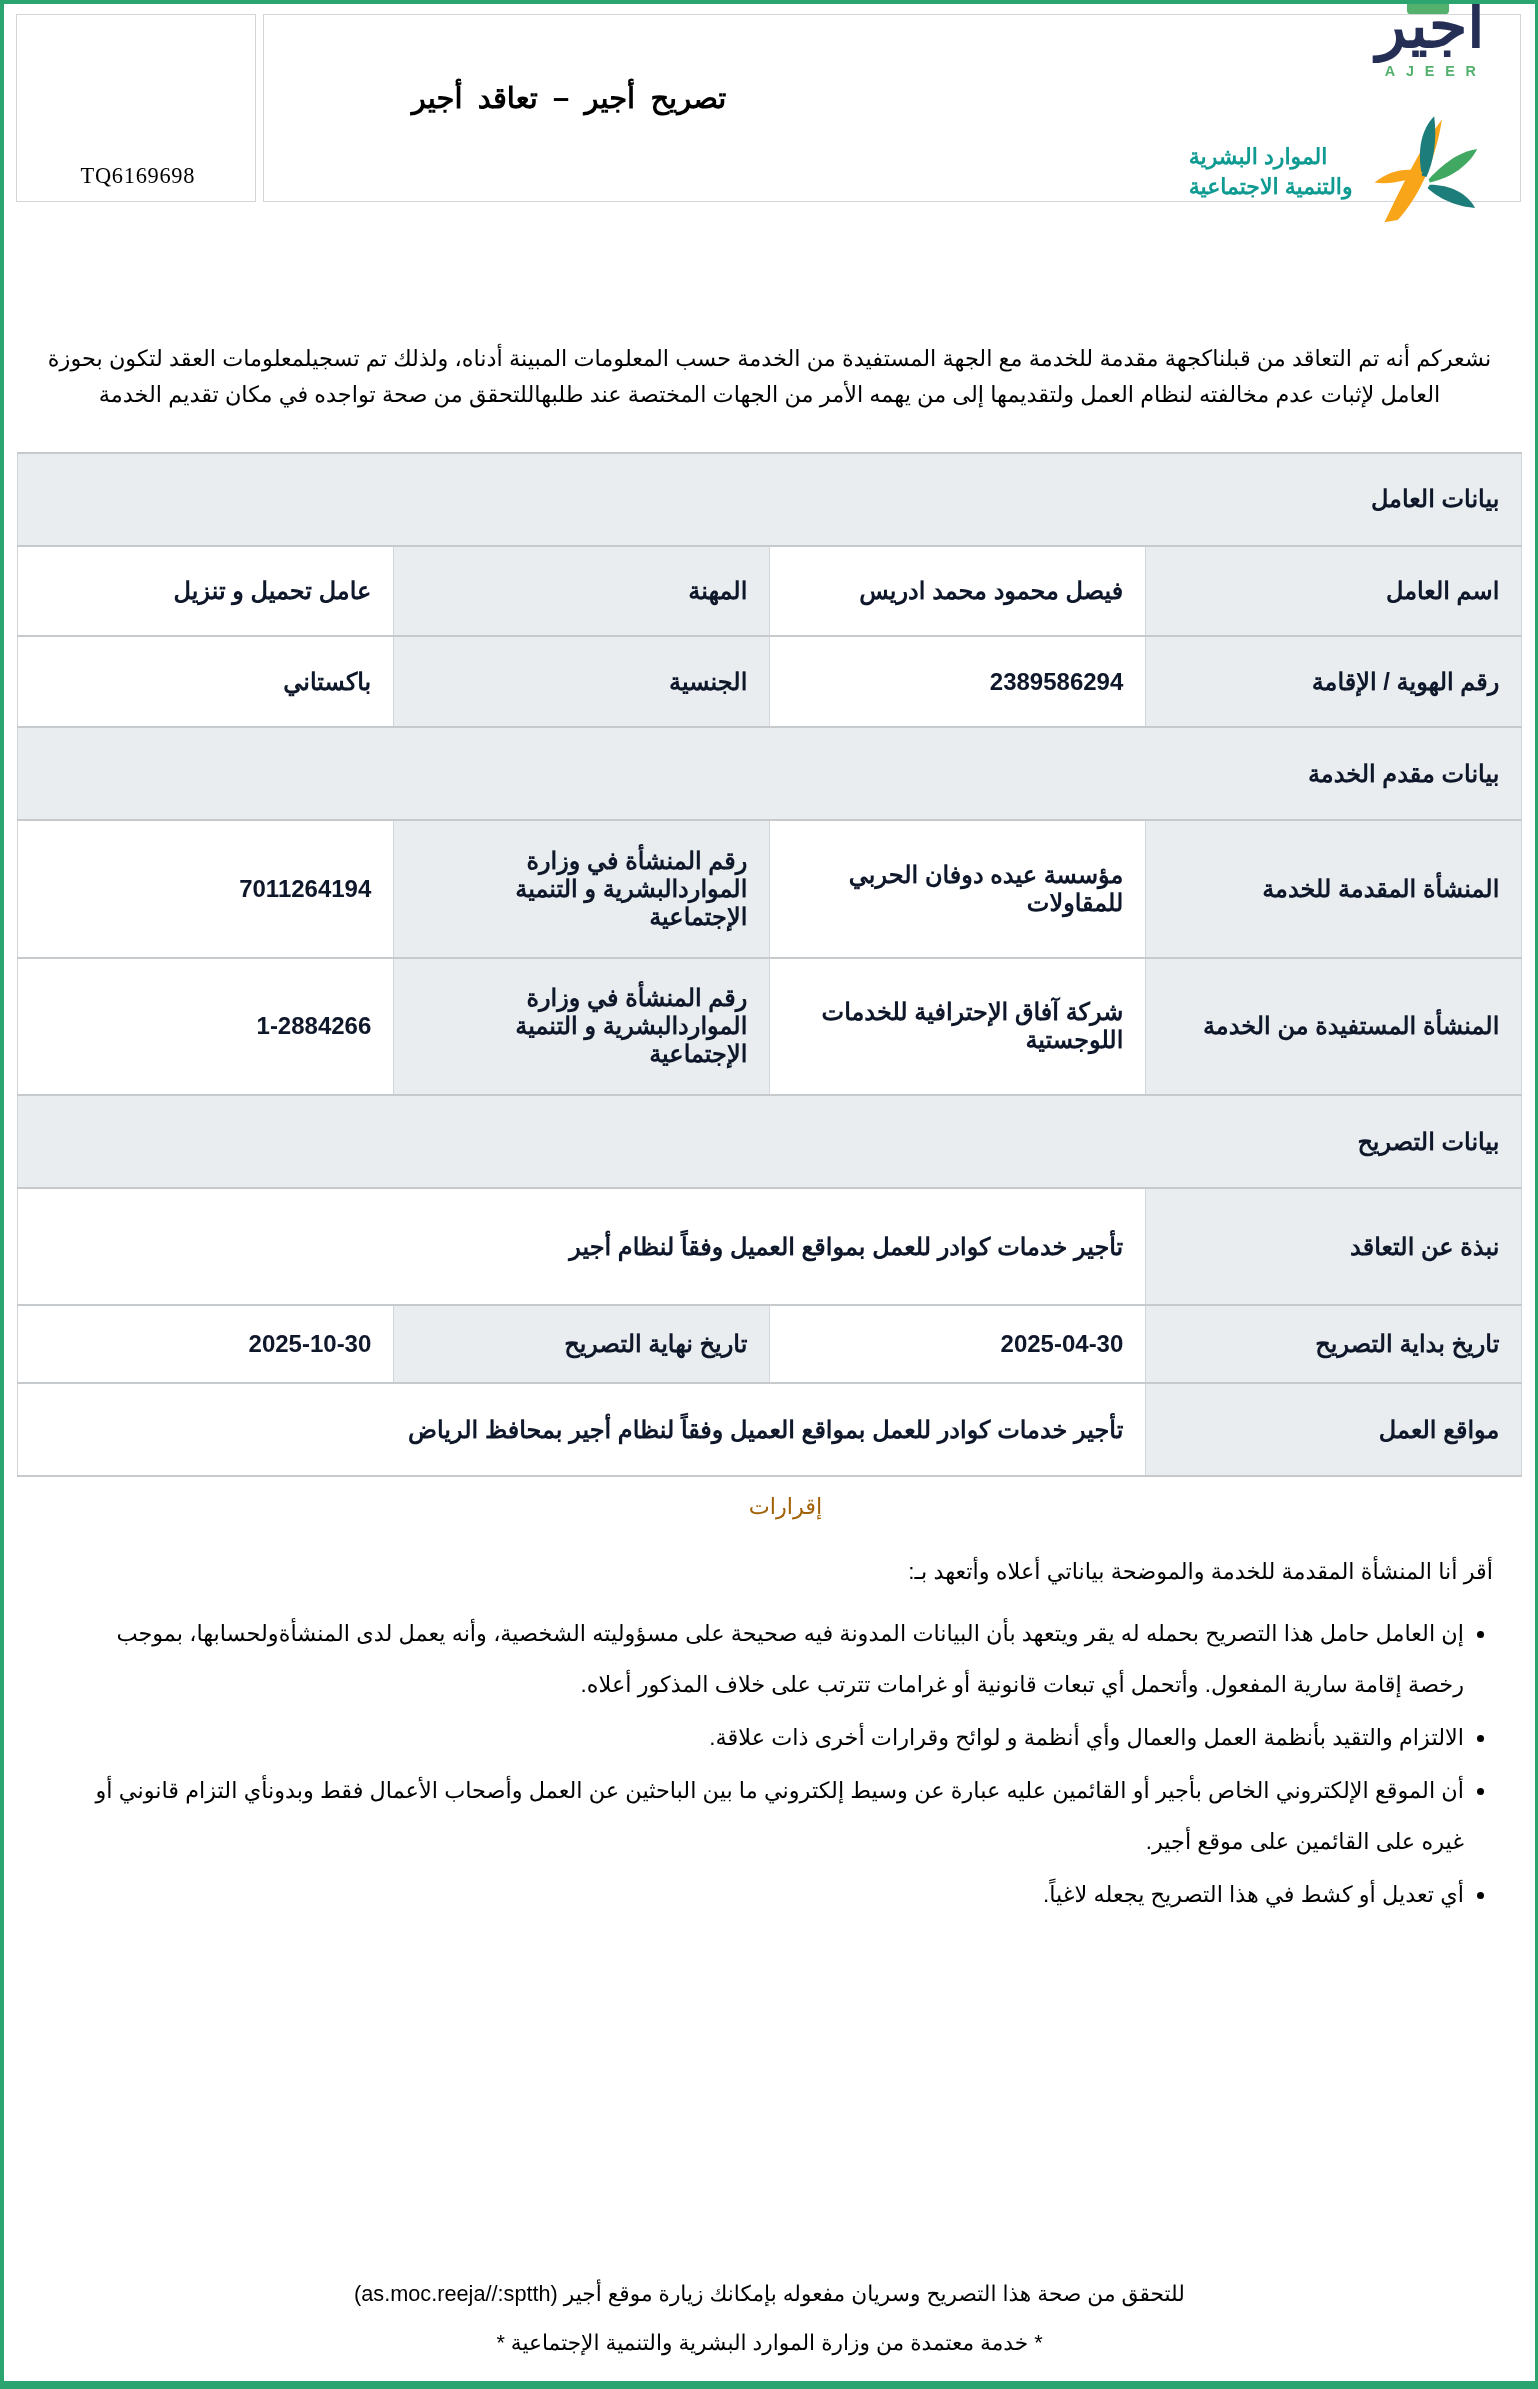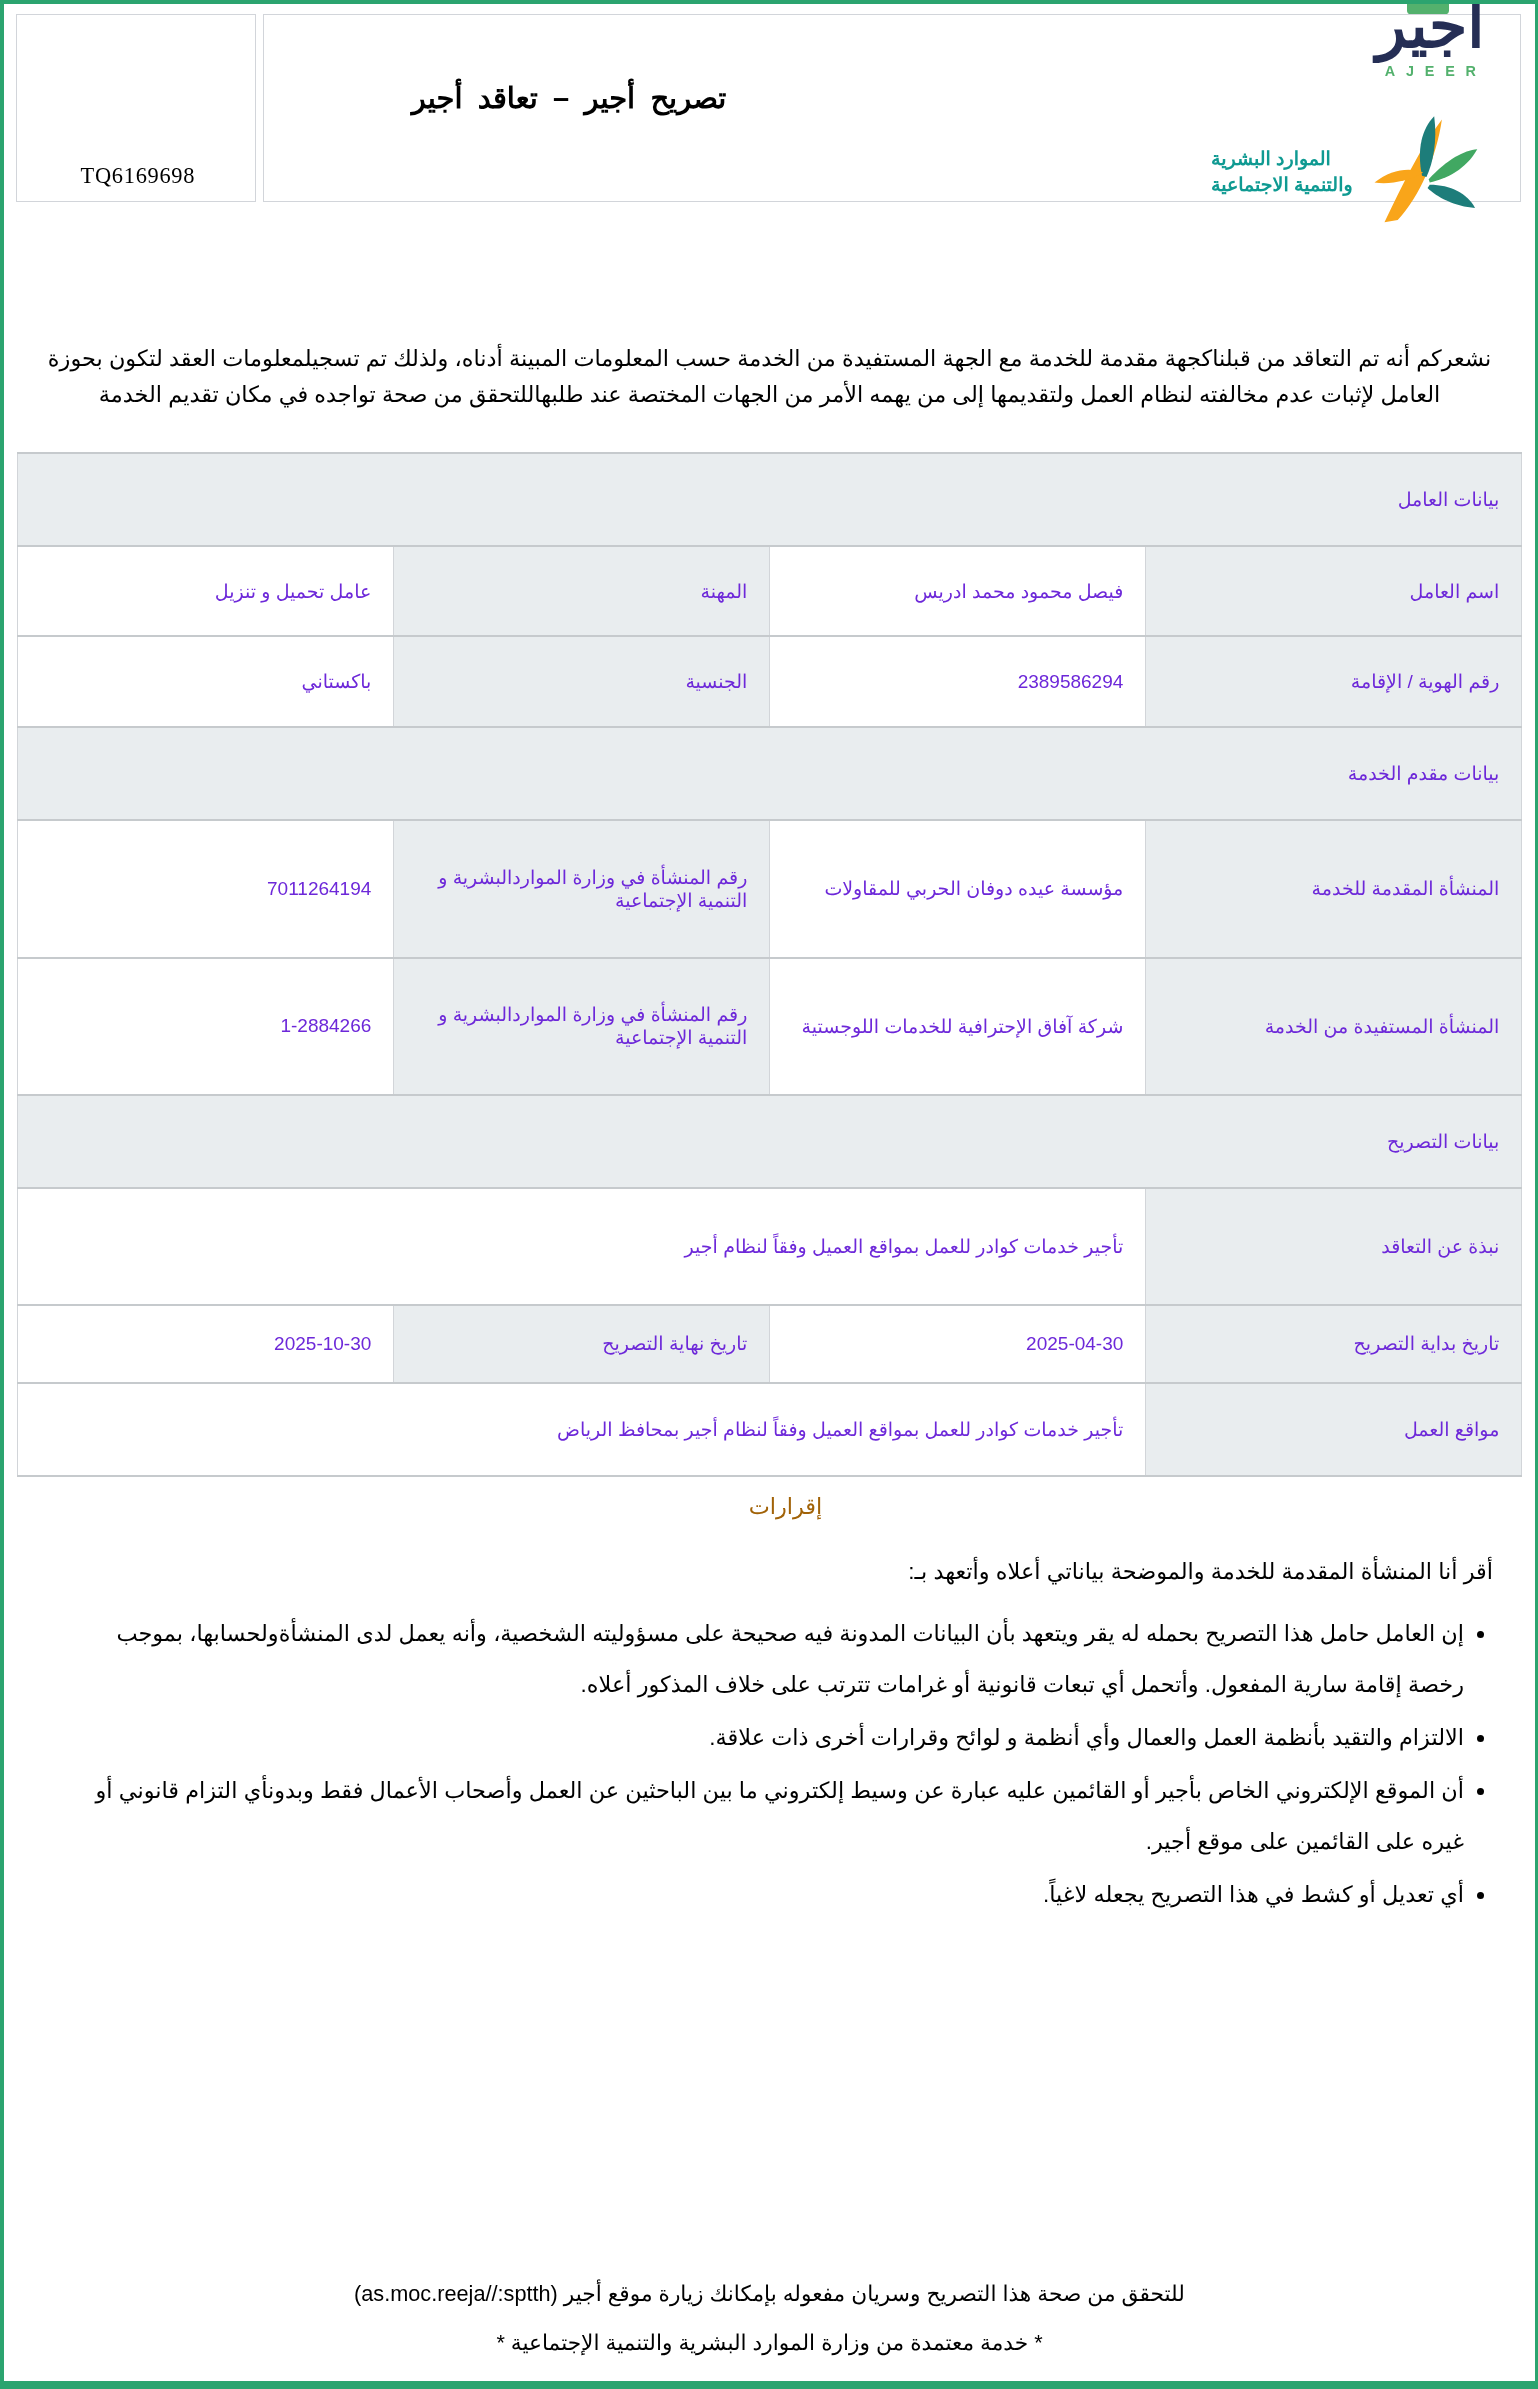--- a/index.html
+++ b/index.html
@@ -24,30 +24,30 @@
   .ajeer{display:flex;flex-direction:column;align-items:center;}
   .ajeer-ar{position:relative;font-size:62px;font-weight:800;color:#252e55;line-height:1;
     font-family:"Liberation Serif",serif;}
   .ajeer-accent{position:absolute;top:1.4px;left:28%;width:42px;height:17.3px;
     background:#53b16d;border-radius:3.6px;}
   .ajeer-en{font-size:14.4px;font-weight:bold;color:#53b16d;letter-spacing:10.8px;
     margin-top:5.8px;margin-right:-10.8px;}
   
   .ministry{display:flex;align-items:center;gap:16px;}
   .ministry-text{direction:rtl;text-align:left;color:#0f9a92;font-weight:bold;
-    font-size:19px;line-height:1.35;white-space:nowrap;}
+    font-size:22px;line-height:1.35;white-space:nowrap;}
   
   .intro{direction:rtl;text-align:center;margin:139px 35px 0;
     font-size:22.4px;line-height:1.6;color:#000;flex:0 0 auto;}
   
   table.permit{border-collapse:collapse;margin:39px 13px 0 13px;
     width:calc(100% - 26px);table-layout:fixed;direction:rtl;flex:0 0 auto;}
   table.permit td{border:0.7px solid #d2d5d9;border-top:2.2px solid #c6cacd;border-bottom:2.2px solid #c6cacd;
-    font-size:19px;color:#6d28d9;padding:7.2px 21.7px;vertical-align:middle;text-align:right;
-    overflow:hidden;}
+    font-size:24px;color:#0f172a;padding:7.2px 21.7px;vertical-align:middle;text-align:right;
+    overflow:hidden;font-weight:bold;}
   td.sec{background:#e9edef;text-align:center;height:77px;}
   td.lbl{background:#e9edef;}
   td.val{background:#ffffff;}
   tr.r-std td{height:74px;}
   tr.r-tall td{height:121px;}
   tr.r-summary td{height:100px;}
   tr.r-dates td{height:62px;}
   tr.r-loc td{height:77px;}
   
   .iqrarat{direction:rtl;text-align:center;font-size:22.4px;margin-top:16px;color:#a16207;flex:0 0 auto;margin-left:32px;}

